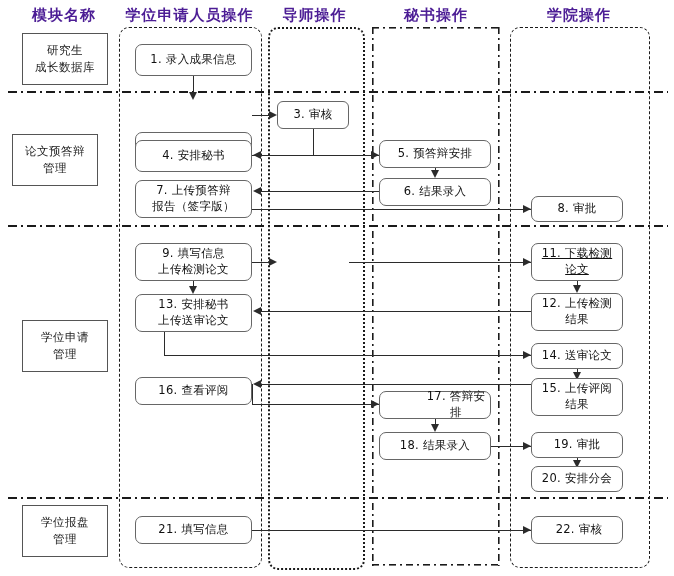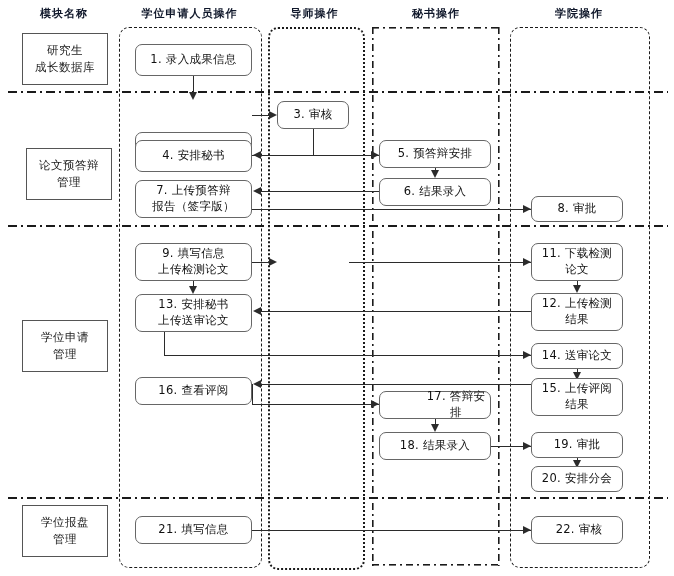--- a/index.html
+++ b/index.html
@@ -3,23 +3,23 @@
 <meta charset="utf-8">
 <style>
   html,body{margin:0;padding:0;background:#ffffff;}
   body{font-family:"DejaVu Sans","Liberation Sans",sans-serif;}
   #canvas{position:relative;width:674px;height:576px;background:#fff;overflow:hidden;}
 
   
   .col-header{
     position:absolute;
     text-align:center;
-    font-size:11px;
+    font-size:15px;
     font-weight:bold;
-    color:#0f172a;
+    color:#4c1d95;
     letter-spacing:1px;
     white-space:nowrap;
   }
 
   
   .lane{
     position:absolute;
     border-radius:10px;
     background:transparent;
     pointer-events:none;
@@ -104,21 +104,21 @@
   <div class="lane dashed" style="left:510px;top:27px;width:138px;height:539px;"></div>
 
   <div class="sep" style="left:8px;top:91px;width:660px;"></div>
   <div class="sep" style="left:8px;top:225px;width:660px;"></div>
   <div class="sep" style="left:8px;top:497px;width:660px;"></div>
 
   <div class="modbox" style="left:22px;top:33px;width:84px;height:50px;">
     <span style="white-space:pre-line;">研究生
 成长数据库</span>
   </div>
-  <div class="modbox" style="left:26px;top:134px;width:84px;height:50px;margin-top:14px;">
+  <div class="modbox" style="left:12px;top:134px;width:84px;height:50px;">
     <span style="white-space:pre-line;">论文预答辩
 管理</span>
   </div>
   <div class="modbox" style="left:22px;top:320px;width:84px;height:50px;">
     <span style="white-space:pre-line;">学位申请
 管理</span>
   </div>
   <div class="modbox" style="left:22px;top:505px;width:84px;height:50px;">
     <span style="white-space:pre-line;">学位报盘
 管理</span>
@@ -186,21 +186,21 @@
 
   <div class="hline" style="left:252px;top:530px;width:279px;"></div>
   <div class="arrow right" style="left:523px;top:525.5px;"></div>
 
   <div class="node" style="left:135px;top:44px;width:117px;height:32px;">
     <span style="white-space:pre-line;">1. 录入成果信息</span>
   </div>
   <div class="node" style="left:135px;top:100px;width:117px;height:32px;margin-top:32px;">
     <span style="white-space:pre-line;">2. 填写信息</span>
   </div>
-  <div class="node" style="left:277px;top:101px;width:72px;height:28px;">
+  <div class="node" style="left:277px;top:101px;width:72px;height:28px;border-radius:6px;">
     <span style="white-space:pre-line;">3. 审核</span>
   </div>
   <div class="node" style="left:135px;top:140px;width:117px;height:32px;">
     <span style="white-space:pre-line;">4. 安排秘书</span>
   </div>
   <div class="node" style="left:379px;top:140px;width:112px;height:28px;">
     <span style="white-space:pre-line;">5. 预答辩安排</span>
   </div>
   <div class="node" style="left:379px;top:178px;width:112px;height:28px;">
     <span style="white-space:pre-line;">6. 结果录入</span>
@@ -209,21 +209,21 @@
     <span style="white-space:pre-line;">7. 上传预答辩
 报告（签字版）</span>
   </div>
   <div class="node" style="left:531px;top:196px;width:92px;height:26px;">
     <span style="white-space:pre-line;">8. 审批</span>
   </div>
   <div class="node" style="left:135px;top:243px;width:117px;height:38px;">
     <span style="white-space:pre-line;">9. 填写信息
 上传检测论文</span>
   </div>
-  <div class="node" style="left:531px;top:243px;width:92px;height:38px;">
+  <div class="node" style="left:531px;top:243px;width:92px;height:38px;text-decoration:underline;">
     <span style="white-space:pre-line;">11. 下载检测
 论文</span>
   </div>
   <div class="node" style="left:531px;top:293px;width:92px;height:38px;">
     <span style="white-space:pre-line;">12. 上传检测
 结果</span>
   </div>
   <div class="node" style="left:135px;top:294px;width:117px;height:38px;">
     <span style="white-space:pre-line;">13. 安排秘书
 上传送审论文</span>

